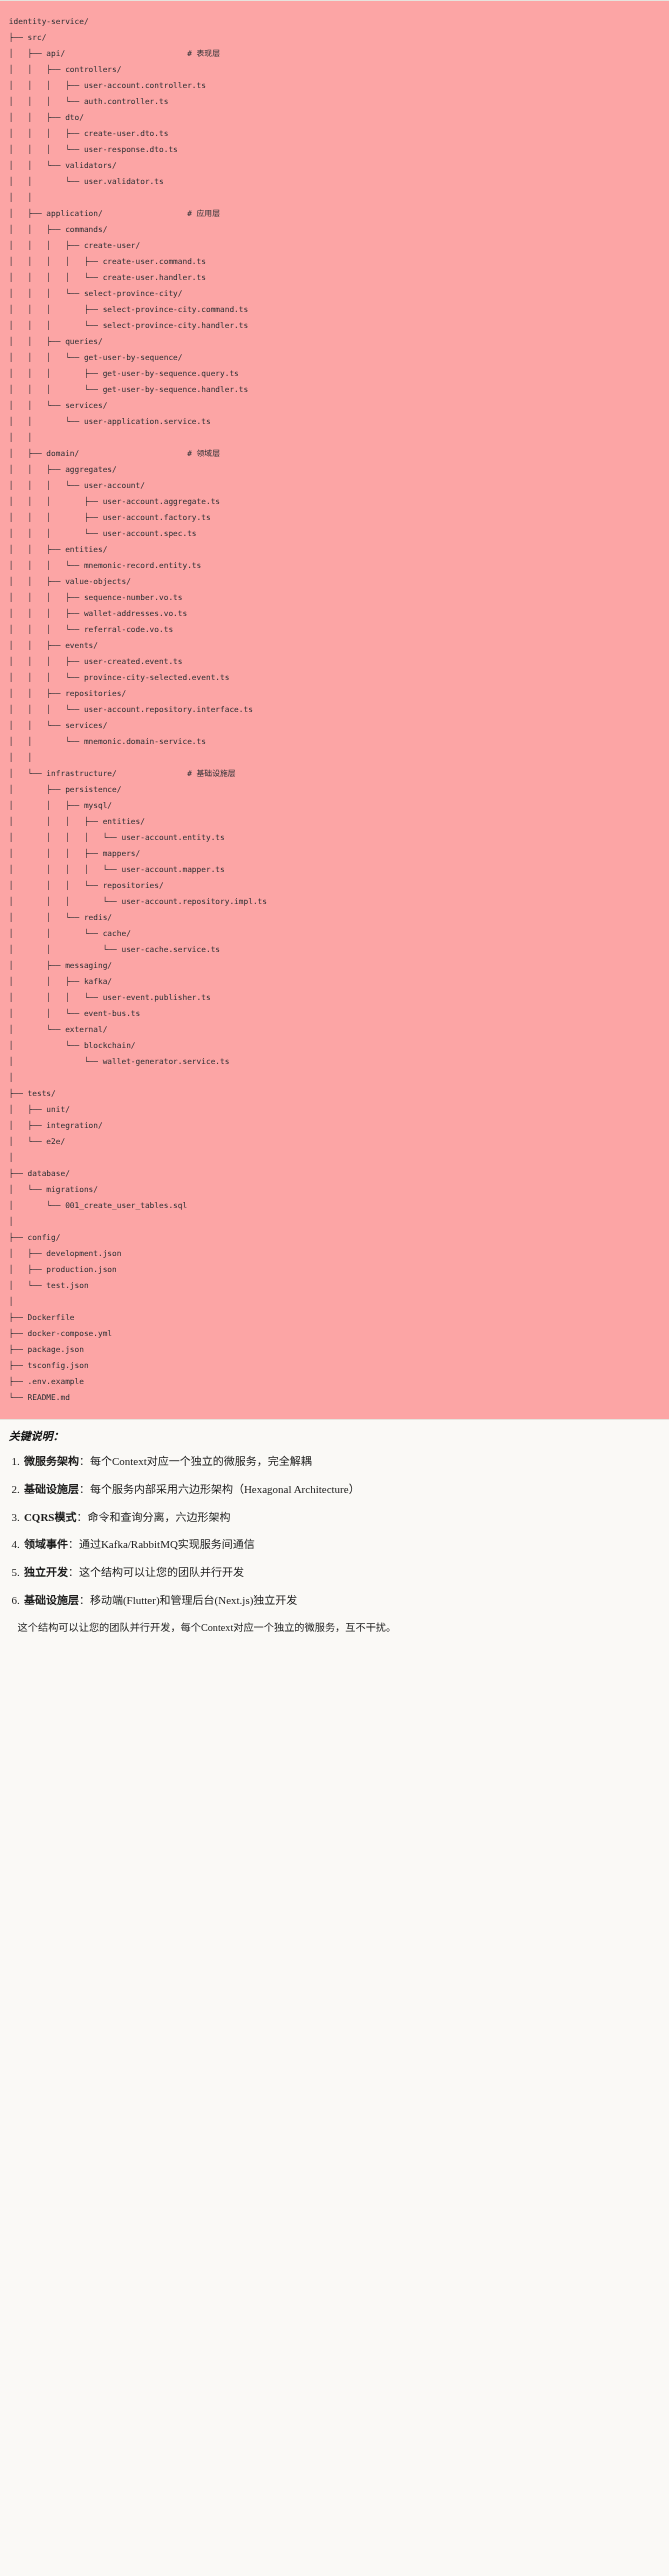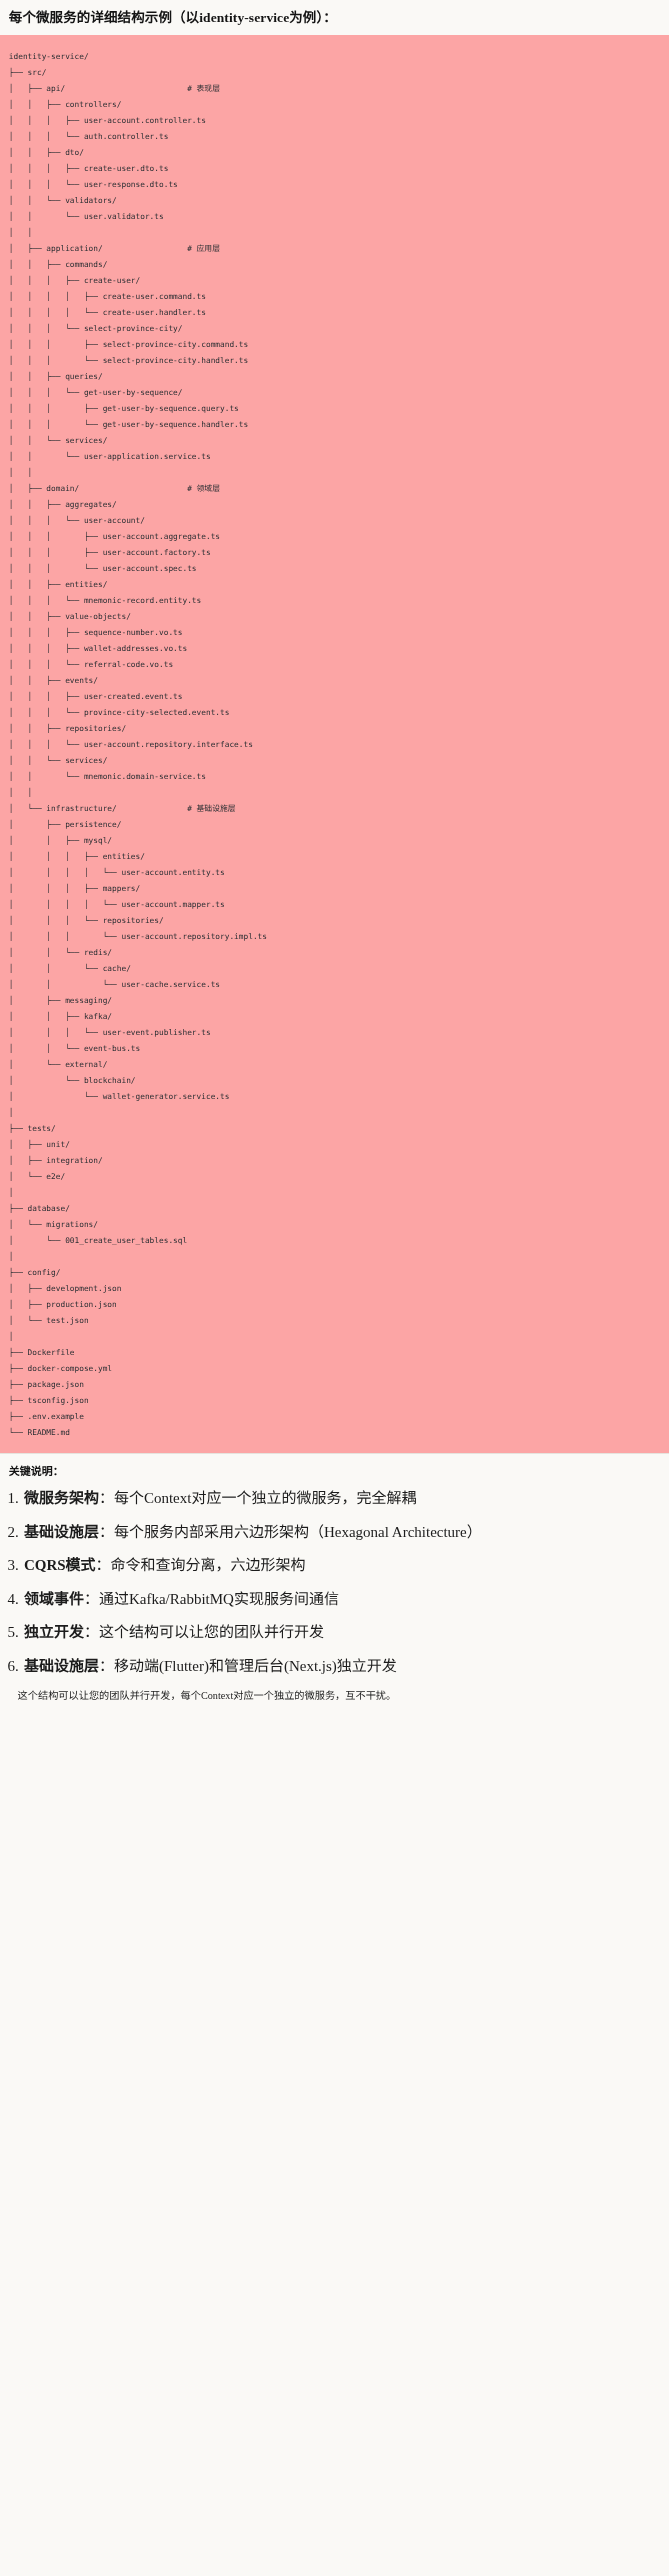--- a/index.html
+++ b/index.html
@@ -62,26 +62,27 @@
   .notes {
     padding: 10px 8.8px 6.3px 8.8px;
   }
   .notes h2 {
     font-family: "Liberation Serif", serif;
     font-size: 11px;
     font-weight: bold;
     color: #141414;
     margin: 0 0 10px 0;
     line-height: 1.3;
+    font-style: italic;
   }
   ol.note-list {
     margin: 0;
     padding: 0 0 0 13.8px;
     font-family: "Liberation Serif", serif;
-    font-size: 15px;
+    font-size: 11px;
     line-height: 1.4;
     color: #1c1c1c;
   }
   ol.note-list li {
     margin: 0 0 12.5px 0;
     padding-left: 1.3px;
   }
   ol.note-list li b {
     font-weight: bold;
   }
@@ -92,21 +93,20 @@
     color: #1c1c1c;
     margin: 2.5px 0 11.3px 0;
     padding: 0 8.8px;
   }
 </style>
 </head>
 <body>
 
 <div class="page">
 
-  <h1 class="doc-title">每个微服务的详细结构示例（以identity-service为例）：</h1>
 
   <hr class="rule">
 
   <div class="tree-block">
     <pre class="tree">identity-service/
 ├── src/
 │   ├── api/                          # 表现层
 │   │   ├── controllers/
 │   │   │   ├── user-account.controller.ts
 │   │   │   └── auth.controller.ts

